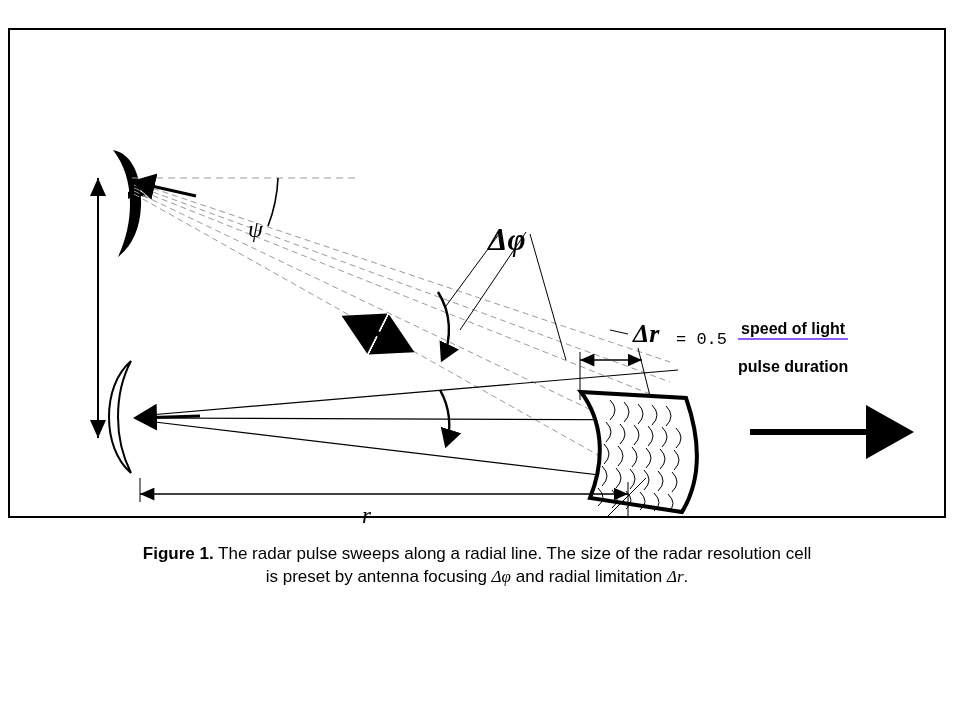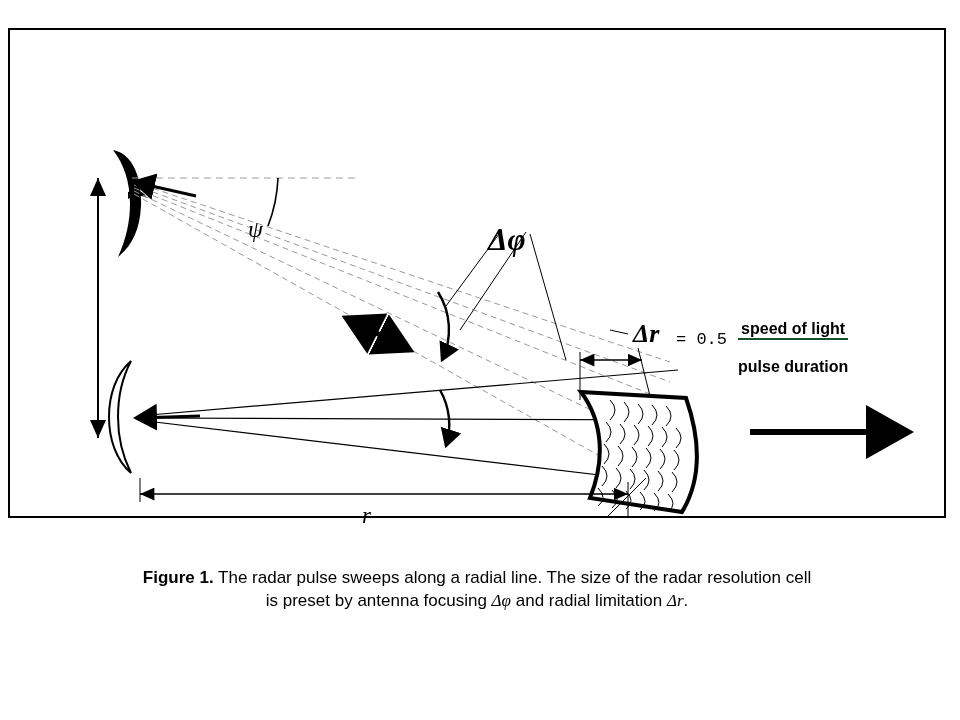--- a/index.html
+++ b/index.html
@@ -92,32 +92,32 @@
   }
   #fraction {
     position: absolute;
     left: 728px;
     top: 290px;
     font-size: 16px;
     font-weight: bold;
     text-align: center;
   }
   #fraction .num {
-    border-bottom: 2px solid #14532d;
+    border-bottom: 2px solid #8b5cf6;
     padding: 0 2px 0px 2px;
     display: block;
   }
   #fraction .den {
     display: block;
     padding-top: 18px;
   }
   #caption {
     position: absolute;
     left: 8px;
-    top: 567px;
+    top: 543px;
     width: 938px;
     text-align: center;
     font-size: 17px;
     line-height: 1.35;
   }
   #caption .fig-no { font-weight: bold; }
   .it-serif {
     font-family: "Liberation Serif", serif;
     font-style: italic;
   }

